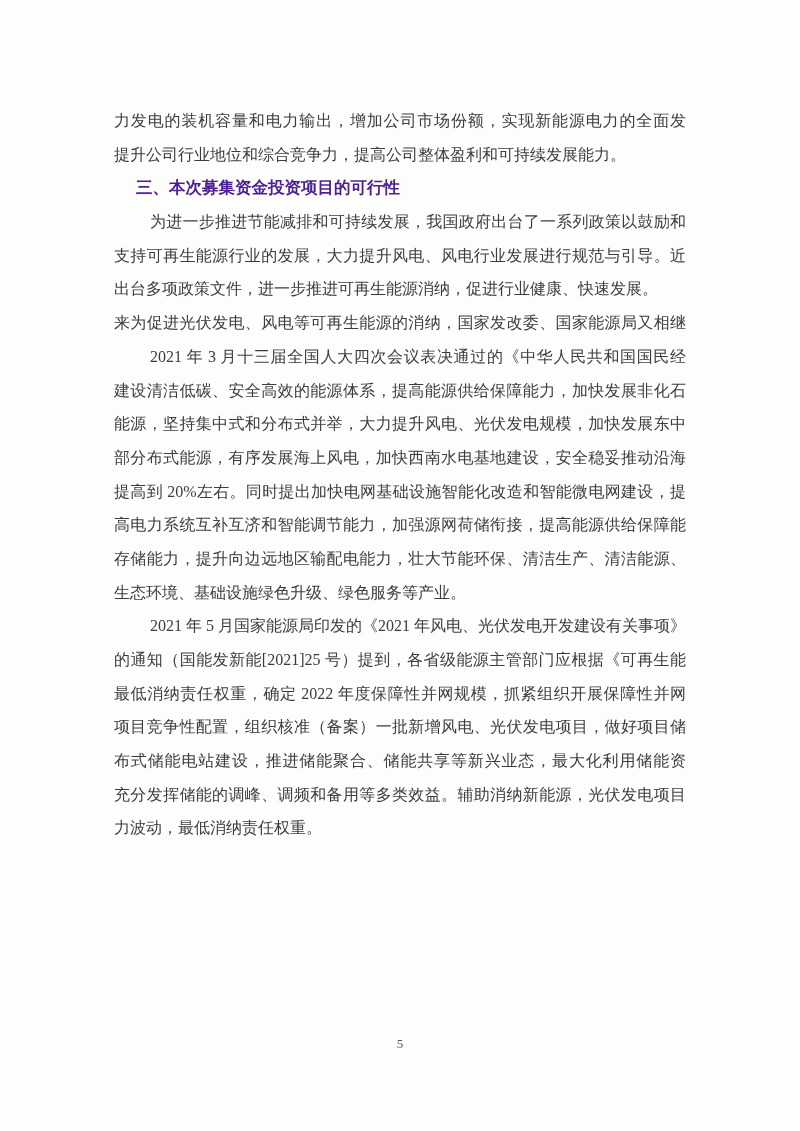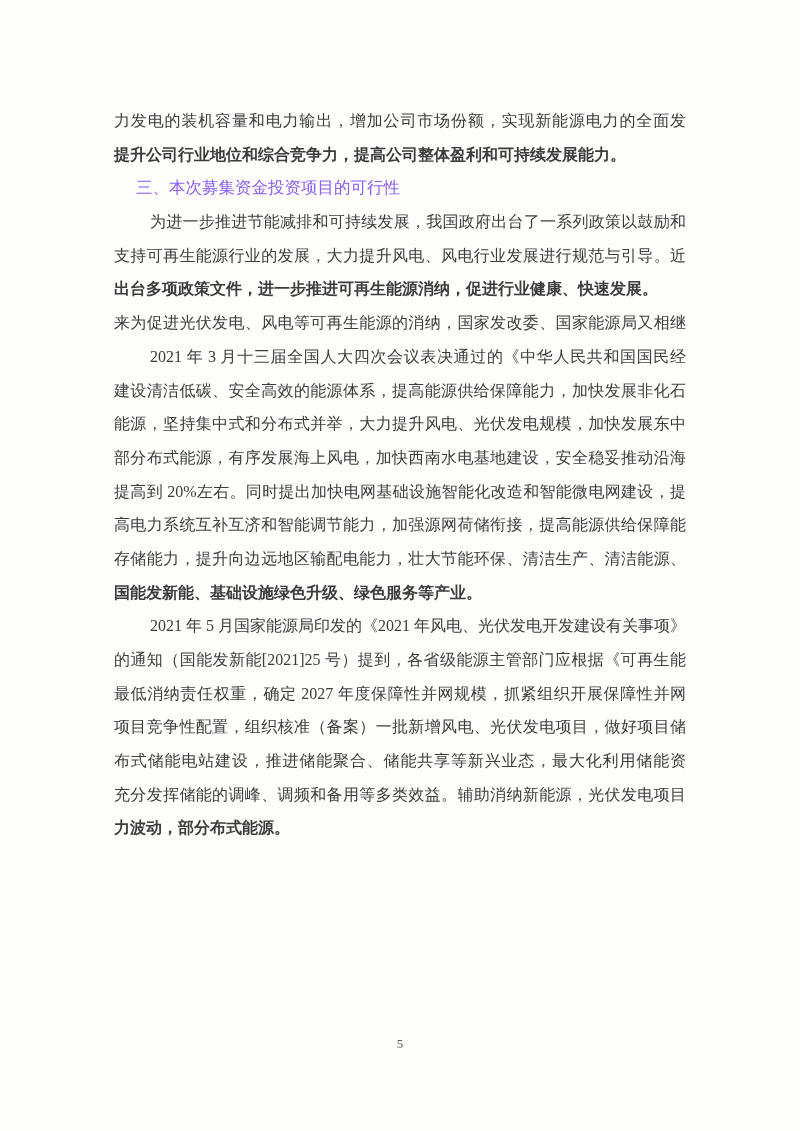--- a/index.html
+++ b/index.html
@@ -25,31 +25,30 @@
     color: #3c3c3c;
   }
   .line {
     text-align: justify;
     text-align-last: justify;
     height: 33.7px;
     overflow: hidden;
   }
   .line.last {
     text-align-last: left;
-    font-weight: bold;
   }
   .line.first {
     padding-left: 36px;
   }
   .heading1, .heading2 {
     font-family: "Liberation Sans", "DejaVu Sans", sans-serif;
-    font-weight: normal;
+    font-weight: bold;
     font-size: 16.5px;
     height: 33.7px;
-    color: #8b5cf6;
+    color: #4c1d95;
     overflow: hidden;
   }
   .heading1 { padding-left: 22px; }
   .heading2 { padding-left: 38px; }
   .footer {
     position: absolute;
     left: 0;
     right: 0;
     top: 1036px;
     text-align: center;
@@ -70,25 +69,25 @@
       <div class="line">支持可再生能源行业的发展，大力提升风电、风电行业发展进行规范与引导。近年</div>
       <div class="line last">出台多项政策文件，进一步推进可再生能源消纳，促进行业健康、快速发展。</div>
       <div class="line">来为促进光伏发电、风电等可再生能源的消纳，国家发改委、国家能源局又相继</div>
       <div class="line first">2021 年 3 月十三届全国人大四次会议表决通过的《中华人民共和国国民经</div>
       <div class="line">建设清洁低碳、安全高效的能源体系，提高能源供给保障能力，加快发展非化石</div>
       <div class="line">能源，坚持集中式和分布式并举，大力提升风电、光伏发电规模，加快发展东中</div>
       <div class="line">部分布式能源，有序发展海上风电，加快西南水电基地建设，安全稳妥推动沿海</div>
       <div class="line">提高到 20%左右。同时提出加快电网基础设施智能化改造和智能微电网建设，提</div>
       <div class="line">高电力系统互补互济和智能调节能力，加强源网荷储衔接，提高能源供给保障能力</div>
       <div class="line">存储能力，提升向边远地区输配电能力，壮大节能环保、清洁生产、清洁能源、</div>
-      <div class="line last">国能发新能、基础设施绿色升级、绿色服务等产业。</div>
+      <div class="line last">生态环境、基础设施绿色升级、绿色服务等产业。</div>
       <div class="line first">2021 年 5 月国家能源局印发的《2021 年风电、光伏发电开发建设有关事项》</div>
       <div class="line">的通知（国能发新能[2021]25 号）提到，各省级能源主管部门应根据《可再生能</div>
-      <div class="line">最低消纳责任权重，确定 2027 年度保障性并网规模，抓紧组织开展保障性并网</div>
+      <div class="line">最低消纳责任权重，确定 2022 年度保障性并网规模，抓紧组织开展保障性并网</div>
       <div class="line">项目竞争性配置，组织核准（备案）一批新增风电、光伏发电项目，做好项目储</div>
       <div class="line">布式储能电站建设，推进储能聚合、储能共享等新兴业态，最大化利用储能资源，</div>
       <div class="line">充分发挥储能的调峰、调频和备用等多类效益。辅助消纳新能源，光伏发电项目</div>
-      <div class="line last">力波动，部分布式能源。</div>
+      <div class="line last">力波动，最低消纳责任权重。</div>
     </div>
   <div class="footer">
     <span>5</span>
   </div>
 </div>
 
 </body></html>

